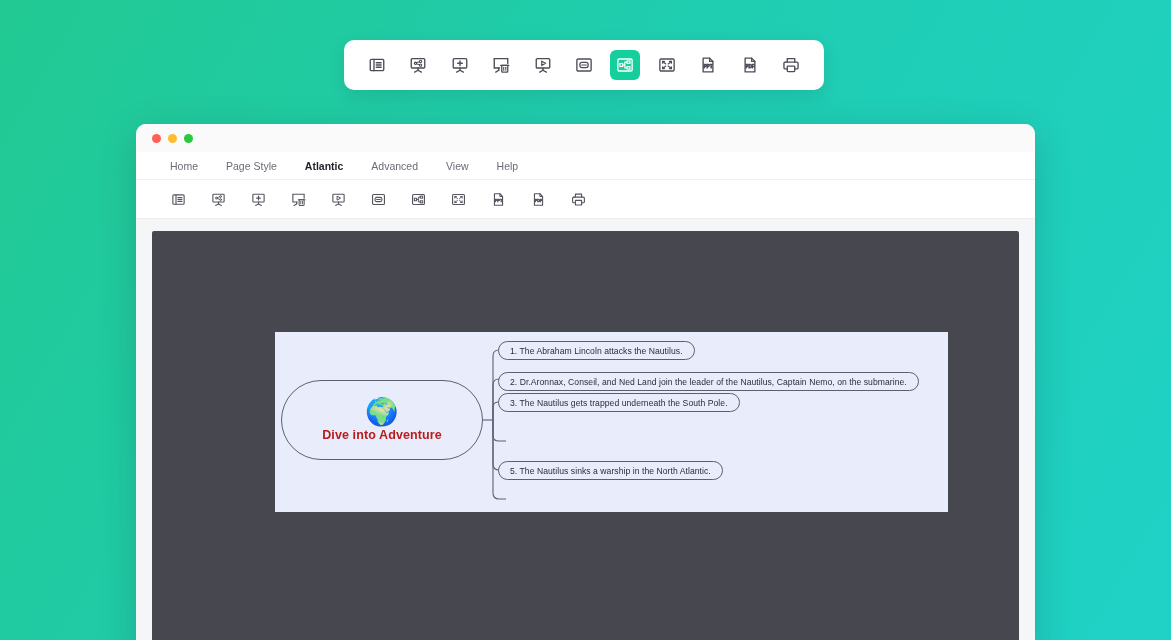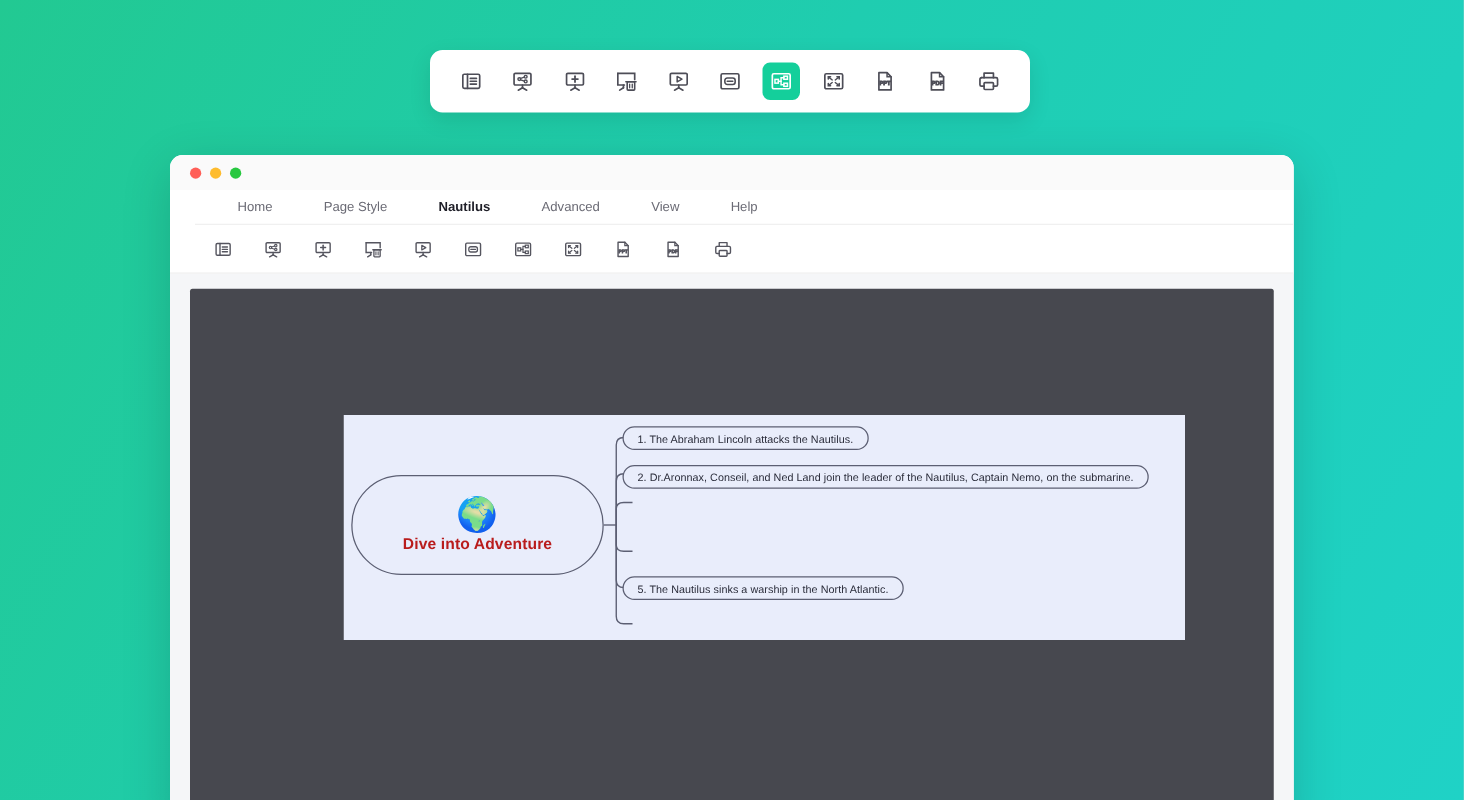--- a/index.html
+++ b/index.html
@@ -73,23 +73,22 @@
   .dot.red { background: #ff5f57; }
   .dot.yellow { background: #febc2e; }
   .dot.green { background: #28c840; }
 
   .menubar {
     height: 28px;
     background: #ffffff;
     display: flex;
     align-items: center;
     padding-left: 20px;
-    gap: 13px;
+    gap: 0;
     border-bottom: 1px solid #f0f0f0;
-    margin-left: 20px;
   }
   .menu-item {
     font-size: 10.5px;
     color: #6b6b75;
     padding: 0 14px;
     cursor: pointer;
     white-space: nowrap;
   }
   .menu-item.active {
     color: #1f1f28;
@@ -302,21 +301,21 @@
 
   <div class="titlebar">
     <span class="dot red"></span>
     <span class="dot yellow"></span>
     <span class="dot green"></span>
   </div>
 
   <div class="menubar">
       <div class="menu-item">Home</div>
       <div class="menu-item">Page Style</div>
-      <div class="menu-item active">Nautilus</div>
+      <div class="menu-item active">Atlantic</div>
       <div class="menu-item">Advanced</div>
       <div class="menu-item">View</div>
       <div class="menu-item">Help</div>
     </div>
 
   <div class="ribbon">
       <div class="rb-btn" title="Slide Outline">
         <svg width="15" height="15" viewBox="0 0 24 24" fill="none" stroke-linecap="round" stroke="#55555f" style="color:#55555f">
           <rect x="3" y="4.5" width="18" height="15" rx="1.6" fill="none" stroke-width="1.8"></rect>
           <line x1="8" y1="4.5" x2="8" y2="19.5" stroke-width="1.8"></line>
@@ -444,20 +443,23 @@
           <span class="globe">🌍</span>
           <span class="root-label">Dive into Adventure</span>
         </div>
 
       <div class="leaf" style="top: 9px; align-items: center;">
             <span>1. The Abraham Lincoln attacks the Nautilus.</span>
           </div>
           <div class="leaf" style="top: 40px;">
             <span>2. Dr.Aronnax, Conseil, and Ned Land join the leader of the Nautilus, Captain Nemo, on the submarine.</span>
           </div>
+          <div class="leaf" style="top: 61px;">
+            <span>3. The Nautilus gets trapped underneath the South Pole.</span>
+          </div>
           <div class="leaf" style="top: 129px;">
             <span>5. The Nautilus sinks a warship in the North Atlantic.</span>
           </div>
         </div>
 
     </div>
   </div>
 
 </div>
 

